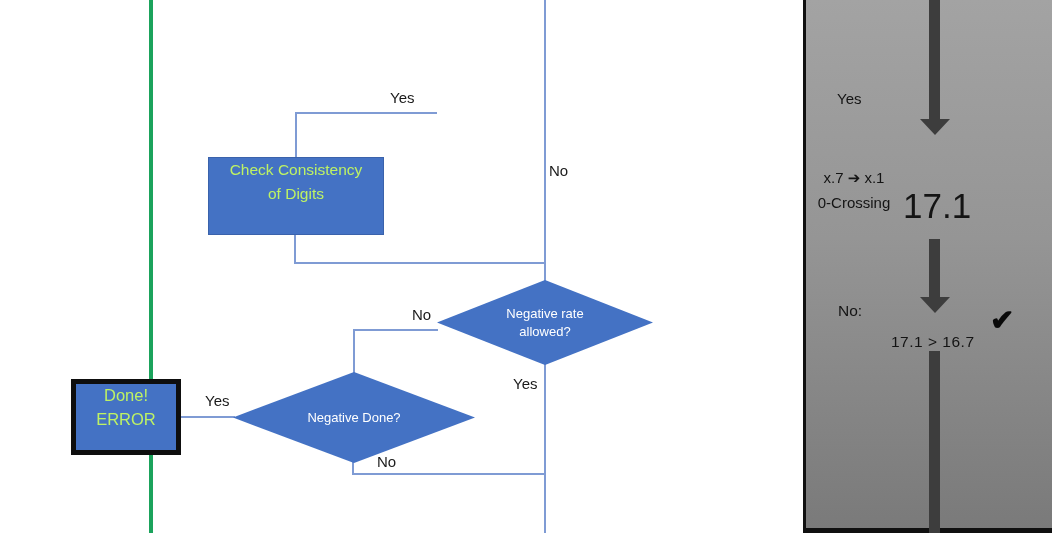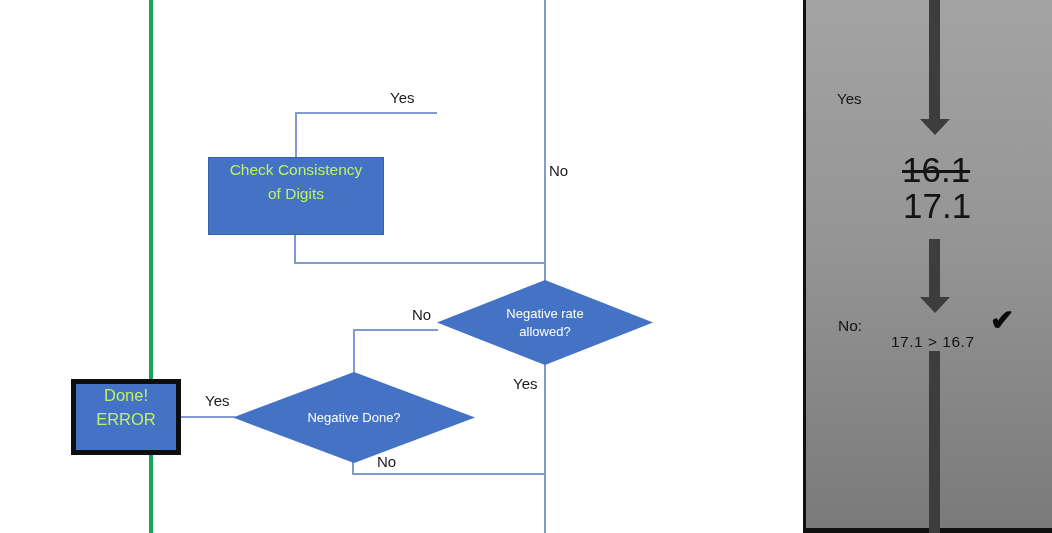--- a/index.html
+++ b/index.html
@@ -67,21 +67,21 @@
     border-top:16px solid #3d3d3d;
   }
   #head-1{top:119px;}
   #head-2{top:297px;}
   .ptext{position:absolute;color:#141414;}
   #panel-yes{left:31px;top:90px;font-size:15px;}
   #panel-rule{left:1px;top:165px;width:94px;text-align:center;font-size:15px;line-height:25px;white-space:pre-line;}
   .bignum{position:absolute;font-size:35px;line-height:1;color:#141414;}
   #panel-old{left:96px;top:152px;text-decoration:line-through;text-decoration-thickness:2.5px;}
   #panel-new{left:97px;top:188px;}
-  #panel-no{left:32px;top:317px;font-size:15.5px;}
+  #panel-no{left:32px;top:302px;font-size:15.5px;}
   #panel-cmp{left:85px;top:317px;font-size:15.5px;letter-spacing:0.5px;margin-top:16px;}
   #panel-check{left:184px;top:303px;font-size:29px;font-weight:700;color:#0a0a0a;}
 </style>
 </head>
 <body>
 
 <div id="stage">
 
   <div id="green-line"></div>
 
@@ -122,21 +122,22 @@
   <div class="blabel" id="lbl-yes-mid">Yes</div>
   <div class="blabel" id="lbl-yes-low">Yes</div>
   <div class="blabel" id="lbl-no-low">No</div>
 
   <div id="side-panel">
     <div class="shaft" id="shaft-1"></div>
     <div class="ahead" id="head-1"></div>
 
     <div class="ptext" id="panel-yes">Yes</div>
 
-    <div class="bignum" id="panel-old">16.1</div>
+    <div class="ptext" id="panel-rule">x.7 ➔ x.1
+0-Crossing</div>
     <div class="bignum" id="panel-new">17.1</div>
 
     <div class="shaft" id="shaft-2"></div>
     <div class="ahead" id="head-2"></div>
 
     <div class="ptext" id="panel-no">No:</div>
     <div class="ptext" id="panel-cmp">17.1 &gt; 16.7</div>
     <div class="ptext" id="panel-check">✔</div>
 
     <div class="shaft" id="shaft-3"></div>

